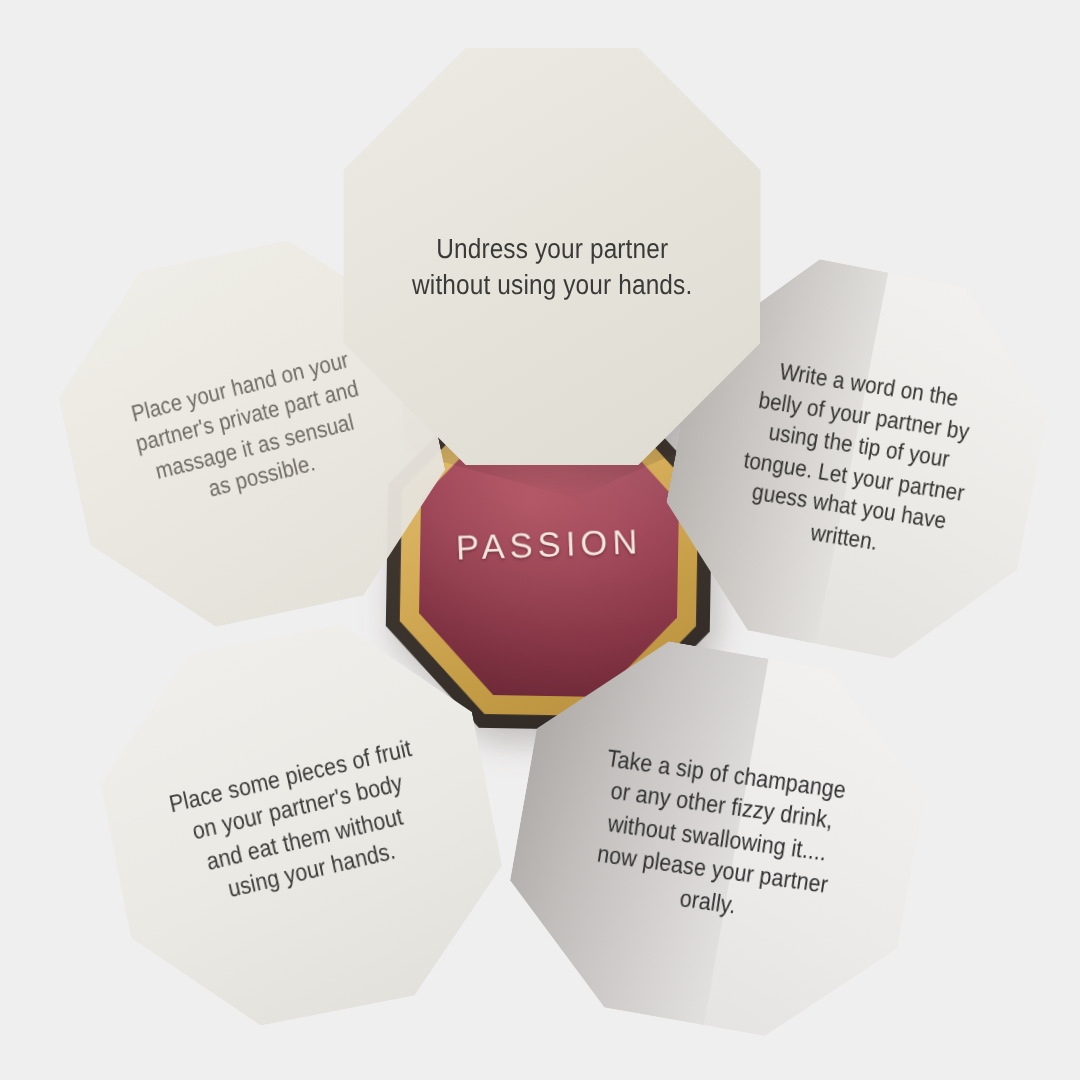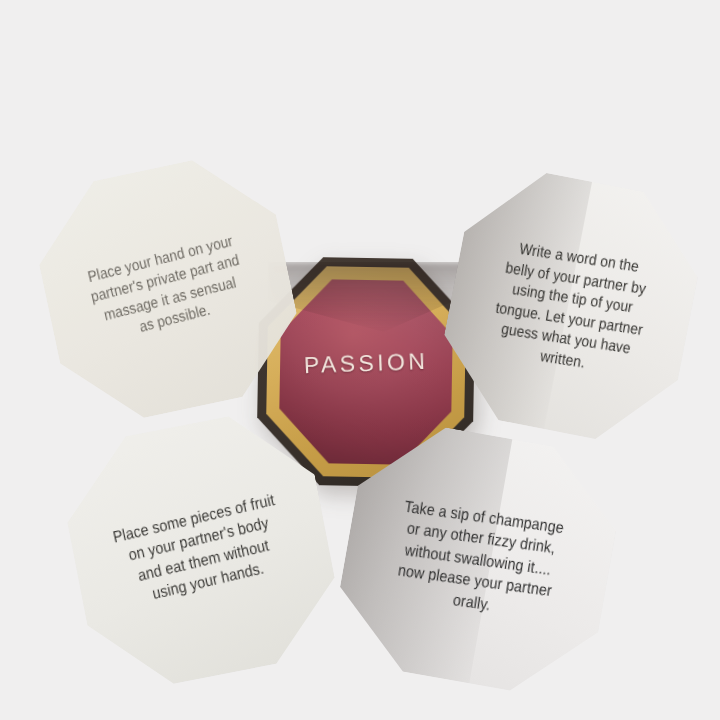--- a/index.html
+++ b/index.html
@@ -231,14 +231,18 @@
 
   <div class="card" id="card-br">
     <div class="shade"></div>
     <div class="card-text">Take a sip of champange
 or any other fizzy drink,
 without swallowing it....
 now please your partner
 orally.</div>
   </div>
 
+  <div class="card" id="card-top">
+    <div class="card-text">Undress your partner
+without using your hands.</div>
+  </div>
 
 </div>
 
 </body></html>

